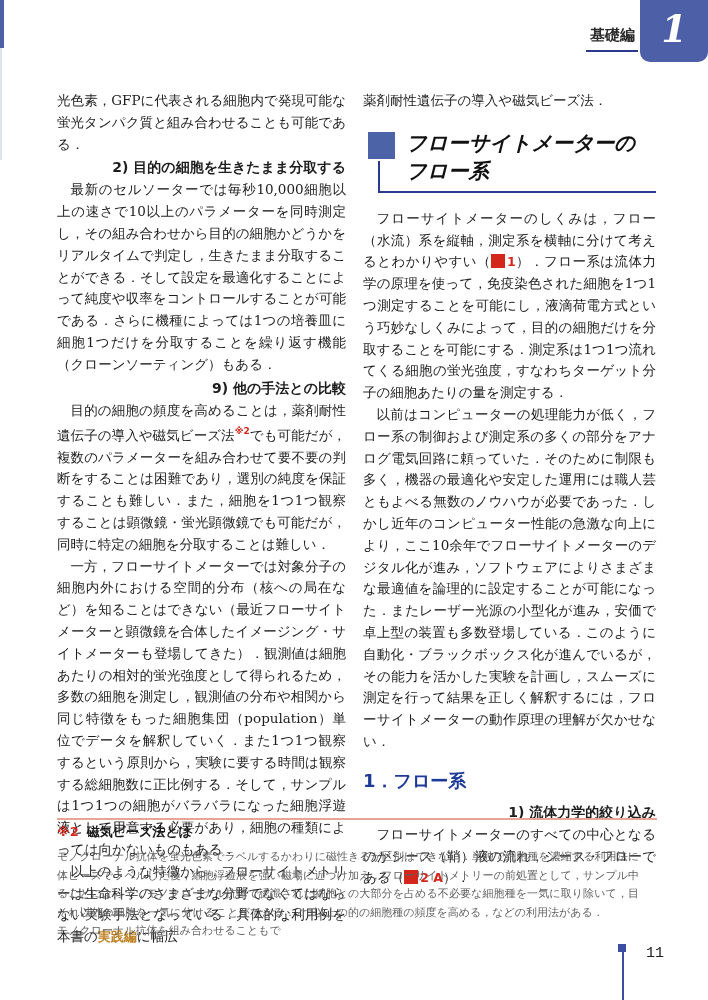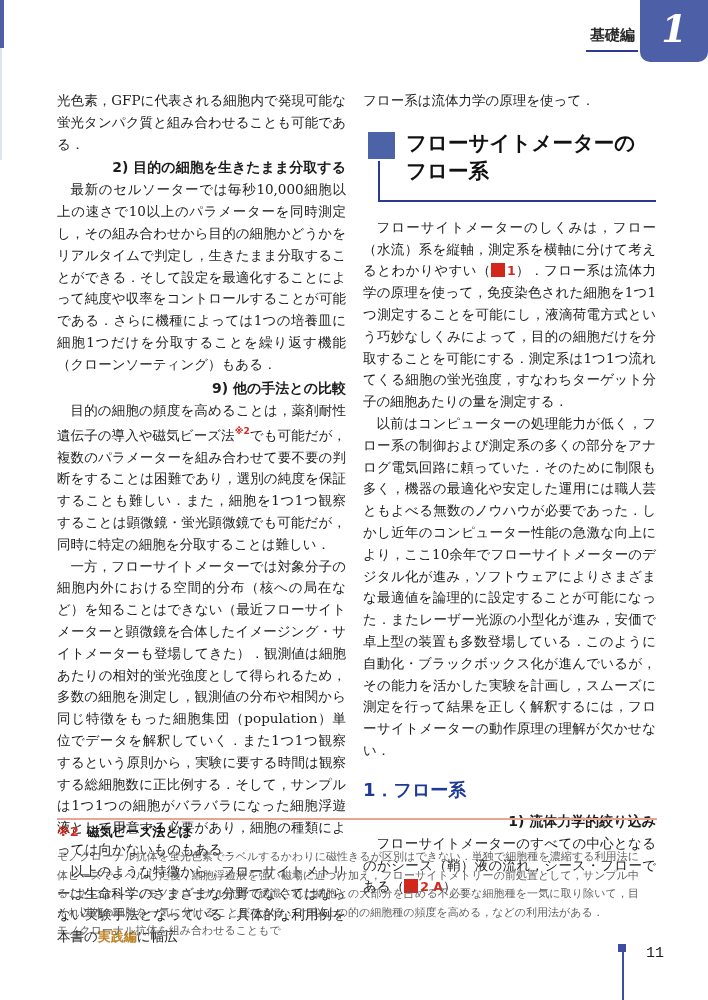--- a/index.html
+++ b/index.html
@@ -33,21 +33,21 @@
   .col { position:absolute; top:90px; }
   .col-left  { left:57px;  width:289px; }
   .col-right { left:363px; width:293px; }
   p { margin:0; font-size:13.5px; line-height:21.8px; text-align:justify; }
   .indent { text-indent:1em; }
   .subhead {
     font-family:"DejaVu Sans", sans-serif; font-weight:bold;
     font-size:14px; line-height:22px; margin:1px 0; text-align:right;
   }
   
-  .mh-wrap { position:relative; margin:17px 0 15px 0; padding-bottom:17px; }
+  .mh-wrap { position:relative; margin:17px 0 15px 0; padding-bottom:8px;font-style:italic; }
   .mh-square { position:absolute; left:5px; top:3px; width:27px; height:27px; background:#4d63a8; }
   .mh-lshape { position:absolute; left:15px; top:32px; right:0; bottom:0;
                border-left:2px solid #2b3a8f; border-bottom:2px solid #2b3a8f; }
   .mh-text {
     margin-left:43px; font-family:"DejaVu Sans", sans-serif; font-weight:bold;
     font-size:20.5px; line-height:28px; color:#111; text-align:left;
   }
   .num-head {
     font-family:"DejaVu Sans", sans-serif; font-weight:bold;
     font-size:18px; color:#1d3a96; margin:16px 0 8px 0; text-align:left;
@@ -92,21 +92,21 @@
     <p>光色素，GFPに代表される細胞内で発現可能な蛍光タンパク質と組み合わせることも可能である．</p>
     <div class="subhead">2) 目的の細胞を生きたまま分取する</div>
     <p class="indent">最新のセルソーターでは毎秒10,000細胞以上の速さで10以上のパラメーターを同時測定し，その組み合わせから目的の細胞かどうかをリアルタイムで判定し，生きたまま分取することができる．そして設定を最適化することによって純度や収率をコントロールすることが可能である．さらに機種によっては1つの培養皿に細胞1つだけを分取することを繰り返す機能（クローンソーティング）もある．</p>
     <div class="subhead">9) 他の手法との比較</div>
     <p class="indent"><span>目的の細胞の頻度を高めることは，薬剤耐性遺伝子の導入や磁気ビーズ法</span><span class="fnref">※2</span><span>でも可能だが，複数のパラメーターを組み合わせて要不要の判断をすることは困難であり，選別の純度を保証することも難しい．また，細胞を1つ1つ観察することは顕微鏡・蛍光顕微鏡でも可能だが，同時に特定の細胞を分取することは難しい．</span></p>
     <p class="indent">一方，フローサイトメーターでは対象分子の細胞内外における空間的分布（核への局在など）を知ることはできない（最近フローサイトメーターと顕微鏡を合体したイメージング・サイトメーターも登場してきた）．観測値は細胞あたりの相対的蛍光強度として得られるため，多数の細胞を測定し，観測値の分布や相関から同じ特徴をもった細胞集団（population）単位でデータを解釈していく．また1つ1つ観察するという原則から，実験に要する時間は観察する総細胞数に正比例する．そして，サンプルは1つ1つの細胞がバラバラになった細胞浮遊液として用意する必要があり，細胞の種類によっては向かないものもある．</p>
     <p class="indent"><span>以上のような特徴から，フローサイトメトリーは生命科学のさまざまな分野でなくてはならない実験手法となっている．具体的な利用例を本書の</span><span class="practice">実践編</span><span>に幅広</span></p>
   </div>
 
   <div class="col col-right">
-    <p>フロー系は流体力学の原理を使って．</p>
+    <p>薬剤耐性遺伝子の導入や磁気ビーズ法．</p>
 
     <div class="mh-wrap">
       <div class="mh-square"></div>
       <div class="mh-lshape"></div>
       <div class="mh-text">
         <div>フローサイトメーターの</div>
         <div>フロー系</div>
       </div>
     </div>
 

